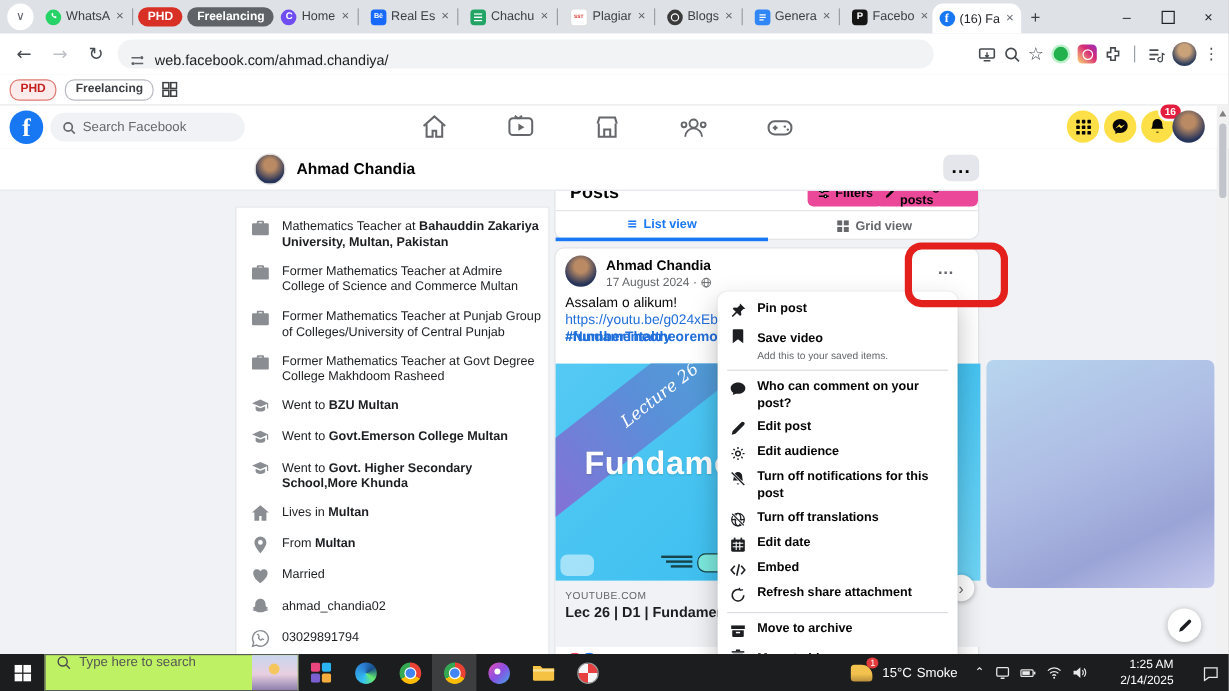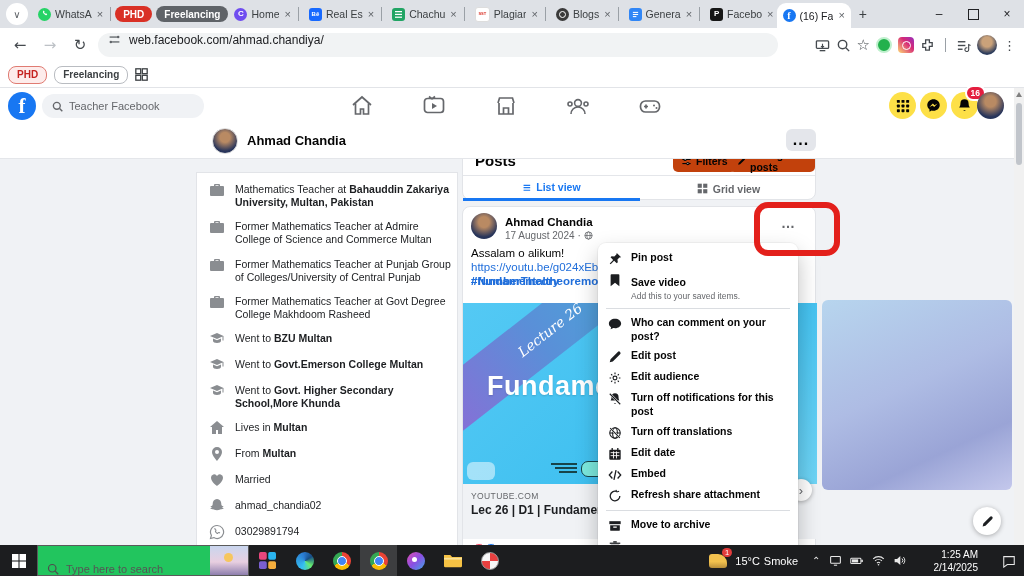--- a/index.html
+++ b/index.html
@@ -18,21 +18,21 @@
   .sep{width:1px;height:14px;background:#9aa0a6;margin:0 4px}
   .gpill{height:16px;border-radius:8px;padding:0 8px;font-size:10px;font-weight:700;display:flex;align-items:center;white-space:nowrap}
   .fav{width:13px;height:13px;border-radius:50%;flex:none;display:flex;align-items:center;justify-content:center;color:#fff;font-size:8px;font-weight:700;line-height:1}
   .rsq{border-radius:3px}
   .winc{color:#202124;font-size:12px;width:34px;height:26px;display:flex;align-items:center;justify-content:center}
 
   
   .toolbar{position:absolute;left:0;top:28px;width:1024px;height:34px;background:#fff;display:flex;align-items:center;padding:0 8px;box-sizing:border-box;gap:6px}
   .navbtn{font-size:15px;color:#454a4f;width:24px;text-align:center;font-family:"DejaVu Sans",sans-serif}
   .navbtn.dis{color:#bdc1c6}
-  .urlpill{flex:0 0 660px;height:24px;background:#f1f3f4;border-radius:13px;display:flex;align-items:flex-start;padding:0 10px;gap:8px}
+  .urlpill{flex:0 0 660px;height:24px;background:#f1f3f4;border-radius:13px;display:flex;align-items:flex-end;padding:0 10px;gap:8px}
   .urltext{font-size:12px;color:#202124}
   .tbico{color:#454a4f}
 
   
   .bookbar{position:absolute;left:0;top:62px;width:1024px;height:26px;background:#fff;border-bottom:1px solid #e4e6ea;display:flex;align-items:center;padding-left:8px;box-sizing:border-box;gap:7px}
   .bkpill{height:16px;border-radius:8px;padding:0 8px;font-size:10px;font-weight:700;display:flex;align-items:center;border:1px solid}
 
   
   .fbheader{position:absolute;left:0;top:88px;width:1024px;height:36px;background:#fff;box-shadow:0 1px 2px rgba(0,0,0,.12);z-index:20}
   .fbsearch{position:absolute;left:42px;top:6px;width:162px;height:24px;background:#f0f2f5;border-radius:13px;display:flex;align-items:center;gap:6px;padding:0 10px;box-sizing:border-box}
@@ -45,21 +45,21 @@
   .stickybar{position:absolute;left:0;top:124px;width:1014px;height:34px;background:#fff;border-bottom:1px solid #e4e6ea;z-index:21}
 
   
   .card{position:absolute;background:#fff;border:1px solid #e2e4e8;box-sizing:border-box}
   .irow{display:flex;gap:10px;margin-bottom:11px;align-items:flex-start}
   .irow .txt{font-size:10.5px;color:#1c1e21;line-height:1.25;width:222px}
   .irow .blue{color:#216fdb}
   .iico{width:16px;height:16px;flex:none;color:#8a8d91;margin-top:-1px}
 
   .viewtab{position:absolute;top:0;height:100%;display:flex;align-items:center;justify-content:center;gap:5px;font-size:10.5px;font-weight:700}
-  .gbtn{height:22px;background:#c2410c;border-radius:5px;display:flex;align-items:center;gap:4px;padding:0 8px;font-size:10.5px;font-weight:700;color:#050505}
+  .gbtn{height:22px;background:#ec4899;border-radius:5px;display:flex;align-items:center;gap:4px;padding:0 8px;font-size:10.5px;font-weight:700;color:#050505}
 
   
   .menu{position:absolute;left:598px;top:243px;width:200px;background:#fff;border-radius:8px;box-shadow:0 10px 22px rgba(0,0,0,.25),0 0 0 1px rgba(0,0,0,.04);padding:5px 0;z-index:12;box-sizing:border-box}
   .mrow{display:flex;align-items:flex-start;gap:9px;padding:3px 10px}
   .mrow .mi{width:14px;height:14px;flex:none;color:#1c1e21;margin-top:1px}
   .mrow .ml{font-size:10.5px;font-weight:700;color:#050505;line-height:1.3}
   .mrow .ms{font-size:8.5px;color:#65676b;font-weight:400;margin-top:1px}
   .mdiv{height:1px;background:#dadde1;margin:4px 8px}
 
   
@@ -219,21 +219,21 @@
       </svg>
   </div>
 
   <div class="fbheader">
     <div style="position:absolute;left:8px;top:4px;width:28px;height:28px;border-radius:50%;background:#1877f2;color:#fff;font-size:21px;font-weight:bold;font-family:'Liberation Serif',serif;display:flex;align-items:center;justify-content:center">f</div>
     <div class="fbsearch">
       <svg width="11" height="11" viewBox="0 0 16 16" fill="none" stroke="#65676b" stroke-width="2">
           <circle cx="7" cy="7" r="5"></circle>
           <line x1="11" y1="11" x2="15" y2="15"></line>
         </svg>
-      <span>Teacher Facebook</span>
+      <span>Search Facebook</span>
     </div>
     <svg class="fbnav" style="left:350px" viewBox="0 0 24 24" fill="none" stroke="#65676b" stroke-width="1.7">
         <path d="M3 11l9-8 9 8"></path>
         <path d="M5.5 9.5V20h5v-5h3v5h5V9.5"></path>
       </svg>
     <svg class="fbnav" style="left:422px" viewBox="0 0 24 24" fill="none" stroke="#65676b" stroke-width="1.7">
         <rect x="2.5" y="4.5" width="19" height="14" rx="3"></rect>
         <path d="M10 9l5 3-5 3z" fill="#65676b" stroke="none"></path>
         <line x1="7" y1="2.5" x2="10" y2="5"></line>
         <line x1="13" y1="2.5" x2="10" y2="5"></line>
@@ -578,21 +578,21 @@
 
   <div class="taskbar">
     <div class="tbapp">
       <svg width="14" height="14" viewBox="0 0 16 16" fill="#fff">
           <rect x="0" y="0" width="7.4" height="7.4"></rect>
           <rect x="8.6" y="0" width="7.4" height="7.4"></rect>
           <rect x="0" y="8.6" width="7.4" height="7.4"></rect>
           <rect x="8.6" y="8.6" width="7.4" height="7.4"></rect>
         </svg>
     </div>
-    <div style="width:212px;height:31px;background:#22c55e;display:flex;align-items:flex-end;gap:7px;padding-left:9px;box-sizing:border-box;border:1px solid #5a5a5a">
+    <div style="width:212px;height:31px;background:#bef264;display:flex;align-items:flex-start;gap:7px;padding-left:9px;box-sizing:border-box;border:1px solid #5a5a5a">
       <svg width="12" height="12" viewBox="0 0 16 16" fill="none" stroke="#4d4d4d" stroke-width="1.6">
           <circle cx="7" cy="7" r="5"></circle>
           <line x1="11" y1="11" x2="15" y2="15"></line>
         </svg>
       <span style="font-size:11px;color:#555;flex:1">Type here to search</span>
       <span style="width:38px;height:29px;background:linear-gradient(180deg,#c9d6ee 0%,#e8cfe0 55%,#8e7fae 100%);position:relative;display:block">
           <span style="position:absolute;left:14px;top:7px;width:9px;height:9px;border-radius:50%;background:#f6c65e"></span>
         </span>
     </div>
     <div class="tbapp">

